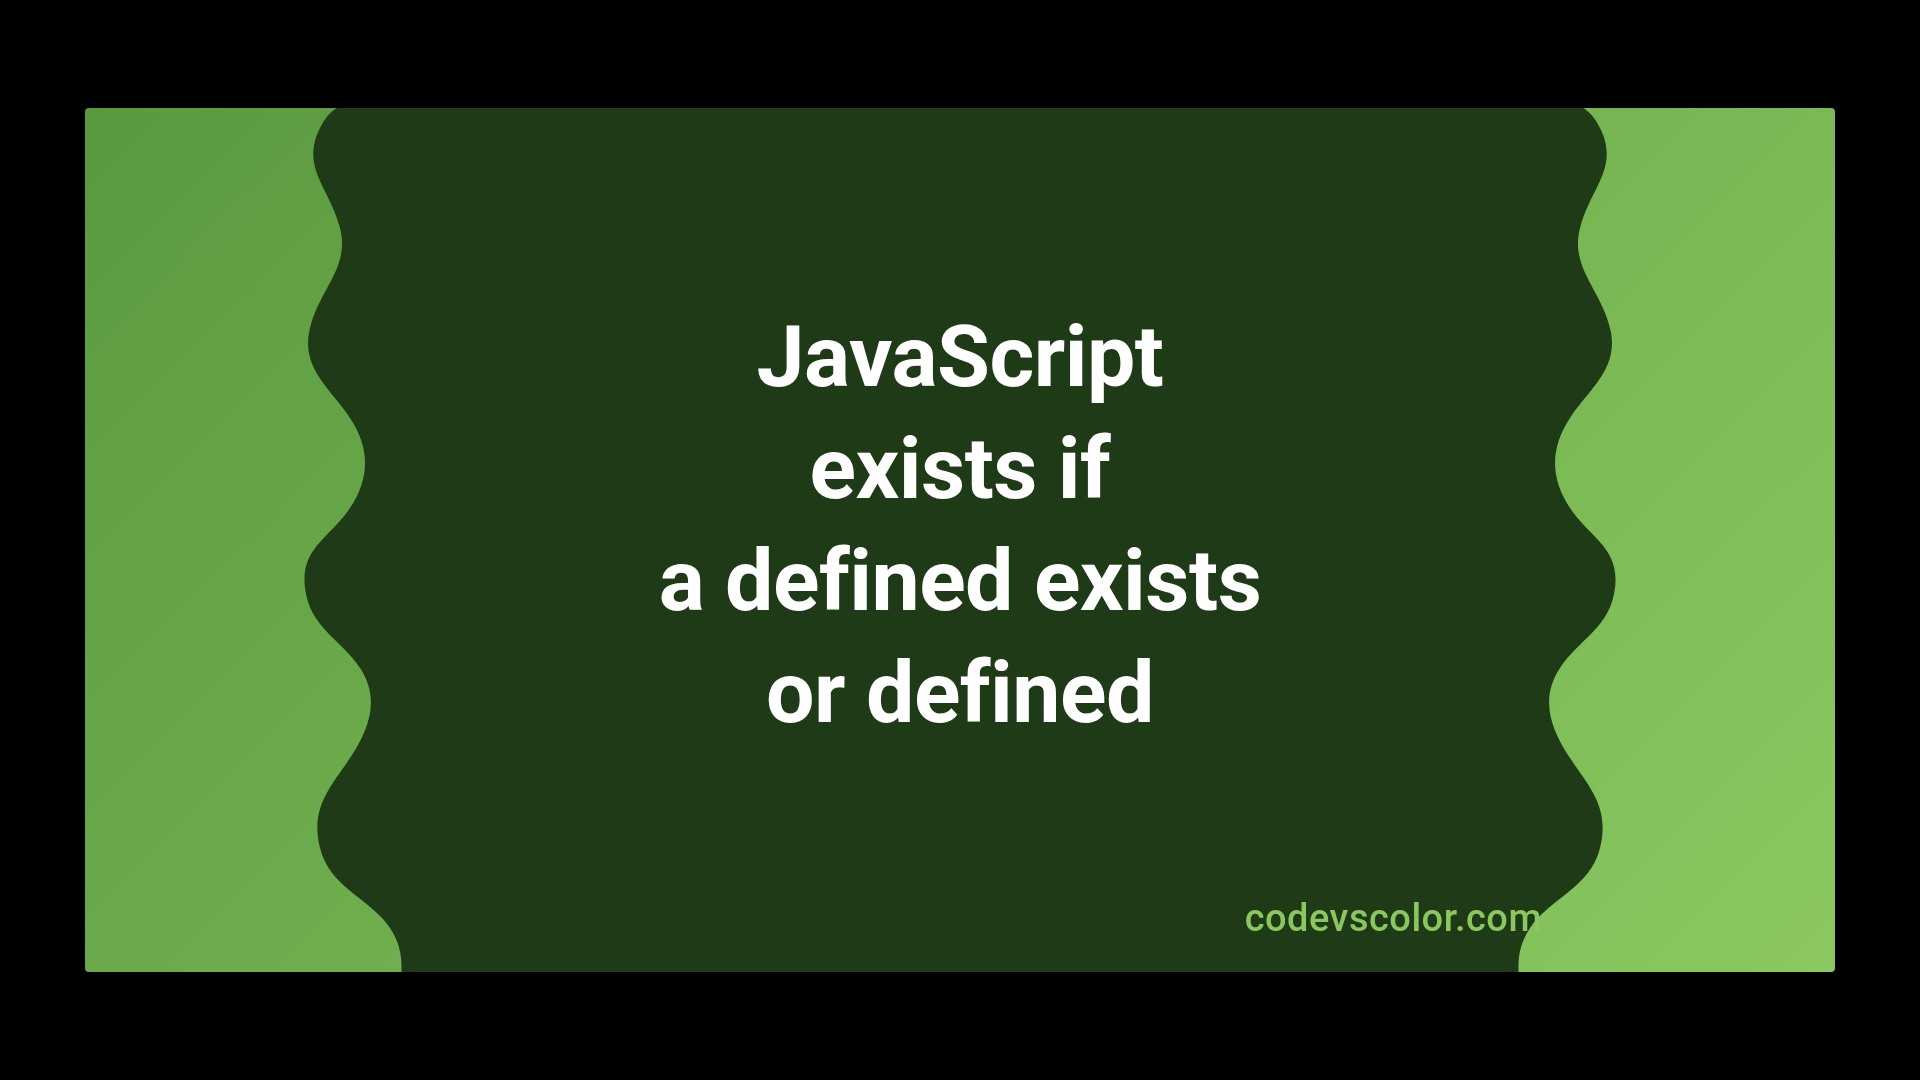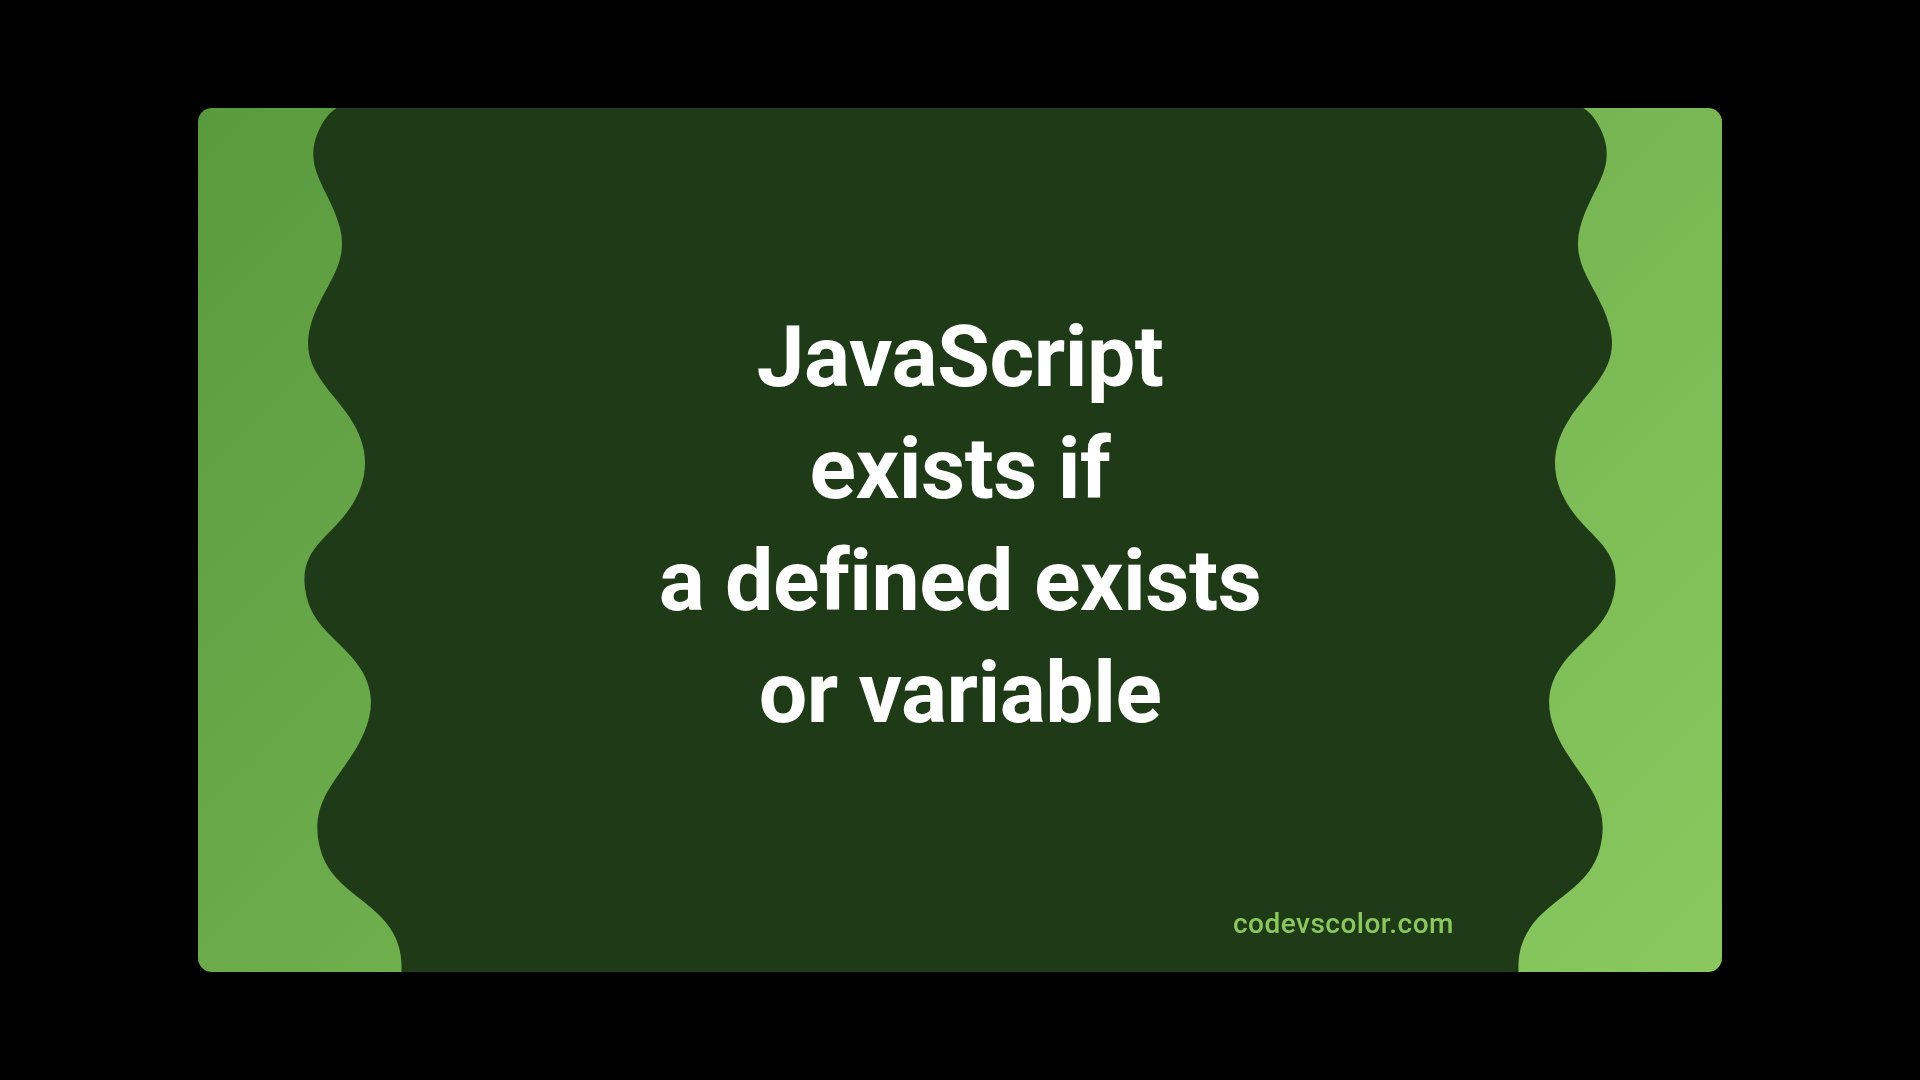--- a/index.html
+++ b/index.html
@@ -11,26 +11,26 @@
       width: 1920px;
       height: 1080px;
       overflow: hidden;
       font-family: -apple-system, BlinkMacSystemFont, "Segoe UI", Roboto, Helvetica, Arial, sans-serif;
       display: flex;
       align-items: center;
       justify-content: center;
       background: #000;
     }
     .card {
-      width: 1524px;
+      width: 1750px;
       height: 864px;
       background: linear-gradient(135deg, #5a9a3f 0%, #8ac85f 100%);
       position: relative;
       overflow: hidden;
-      border-radius: 14px;
+      border-radius: 4px;
     }
     .blob {
       position: absolute;
       top: -120px;
       left: 50%;
       transform: translateX(-50%);
       width: 1400px;
       height: 1100px;
       z-index: 1;
     }
@@ -48,23 +48,23 @@
       color: #ffffff;
       font-size: 86px;
       font-weight: 700;
       line-height: 1.3;
       text-align: center;
       letter-spacing: -0.5px;
     }
     .watermark {
       position: absolute;
       bottom: 32px;
-      right: 268px;
+      right: 293px;
       color: #8ac85f;
-      font-size: 28px;
+      font-size: 38px;
       font-weight: 500;
       z-index: 2;
       letter-spacing: 0.5px;
     }
   </style>
 </head>
 <body>
 
 <div class="card">
   <svg class="blob" viewBox="0 0 1400 1100" preserveAspectRatio="xMidYMid meet">
@@ -99,17 +99,17 @@
       C 80 100 110 120 160 100
       C 200 80 200 40 200 0
       Z
     "></path>
   </svg>
   <div class="content">
     <div class="title">
       <div>JavaScript</div>
       <div>exists if</div>
       <div>a defined exists</div>
-      <div>or variable</div>
+      <div>or defined</div>
     </div>
   </div>
   <div class="watermark">codevscolor.com</div>
 </div>
 
 </body></html>

